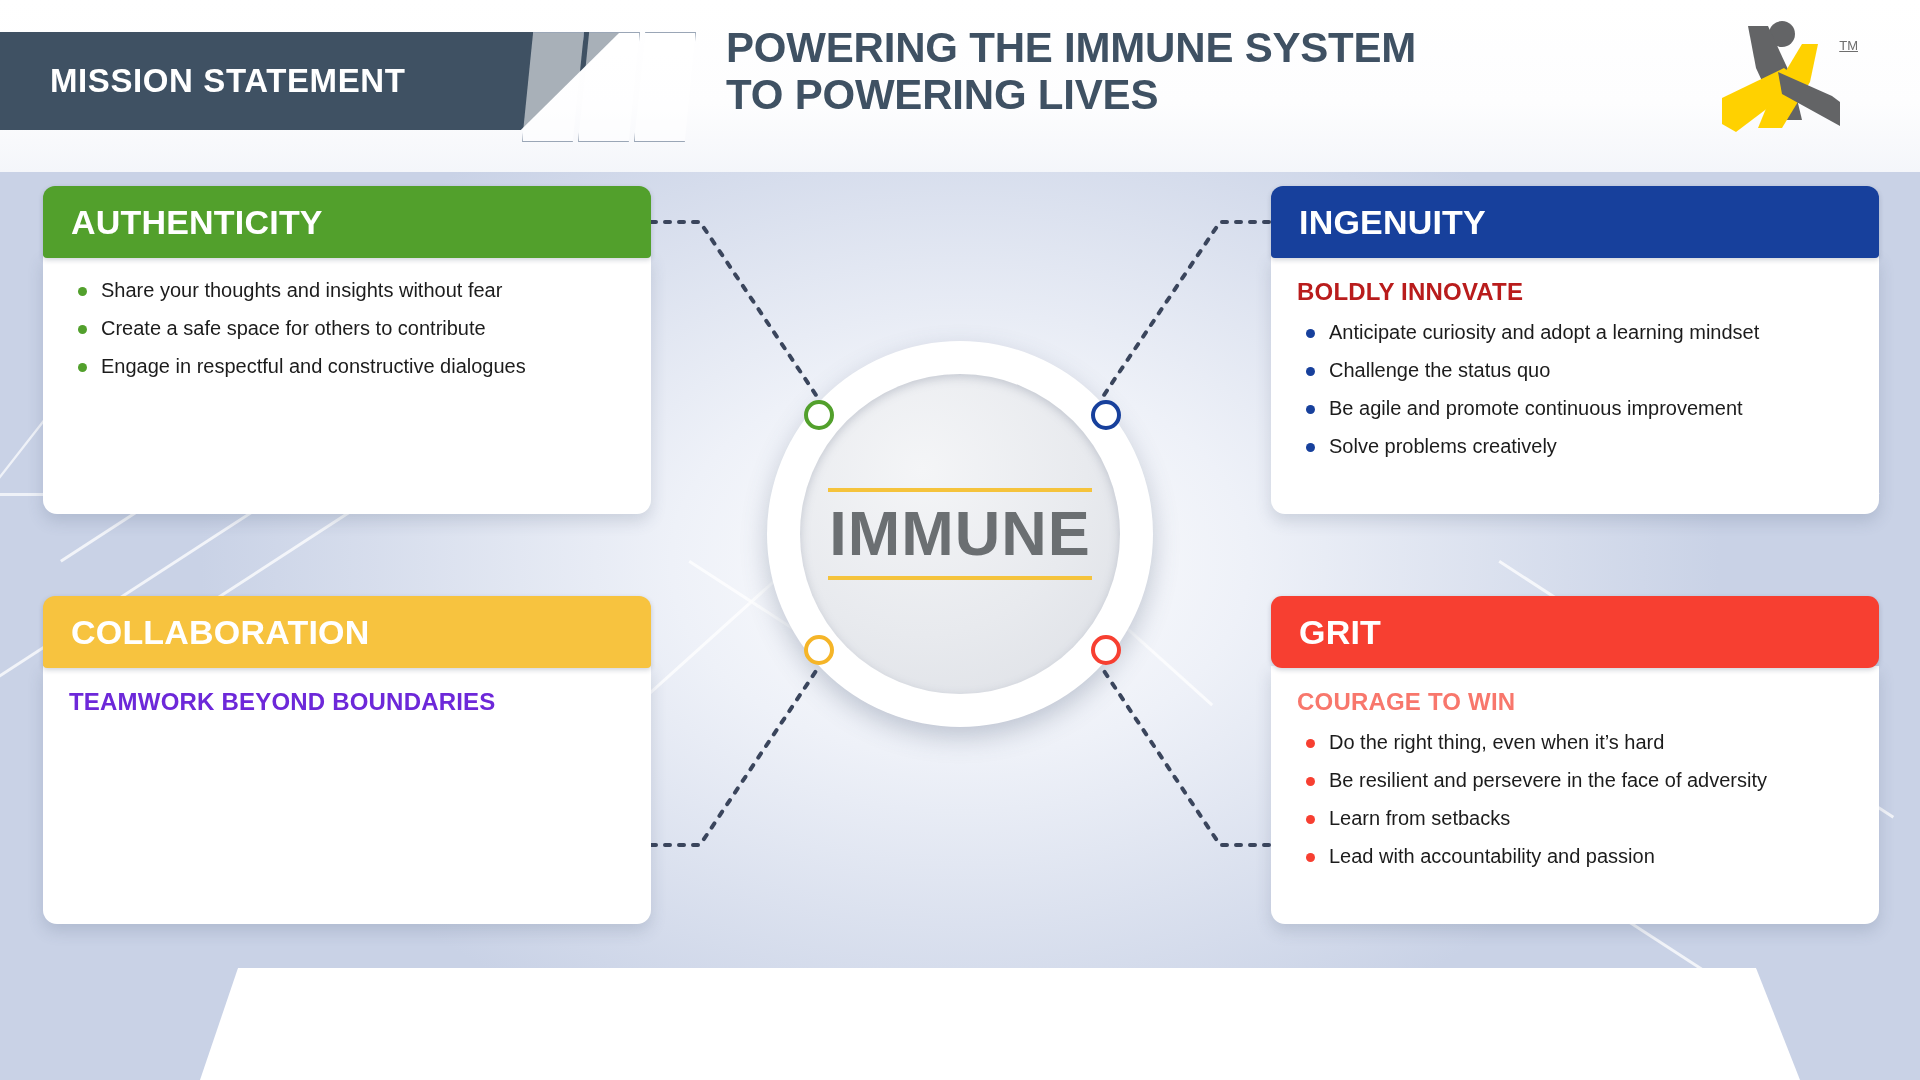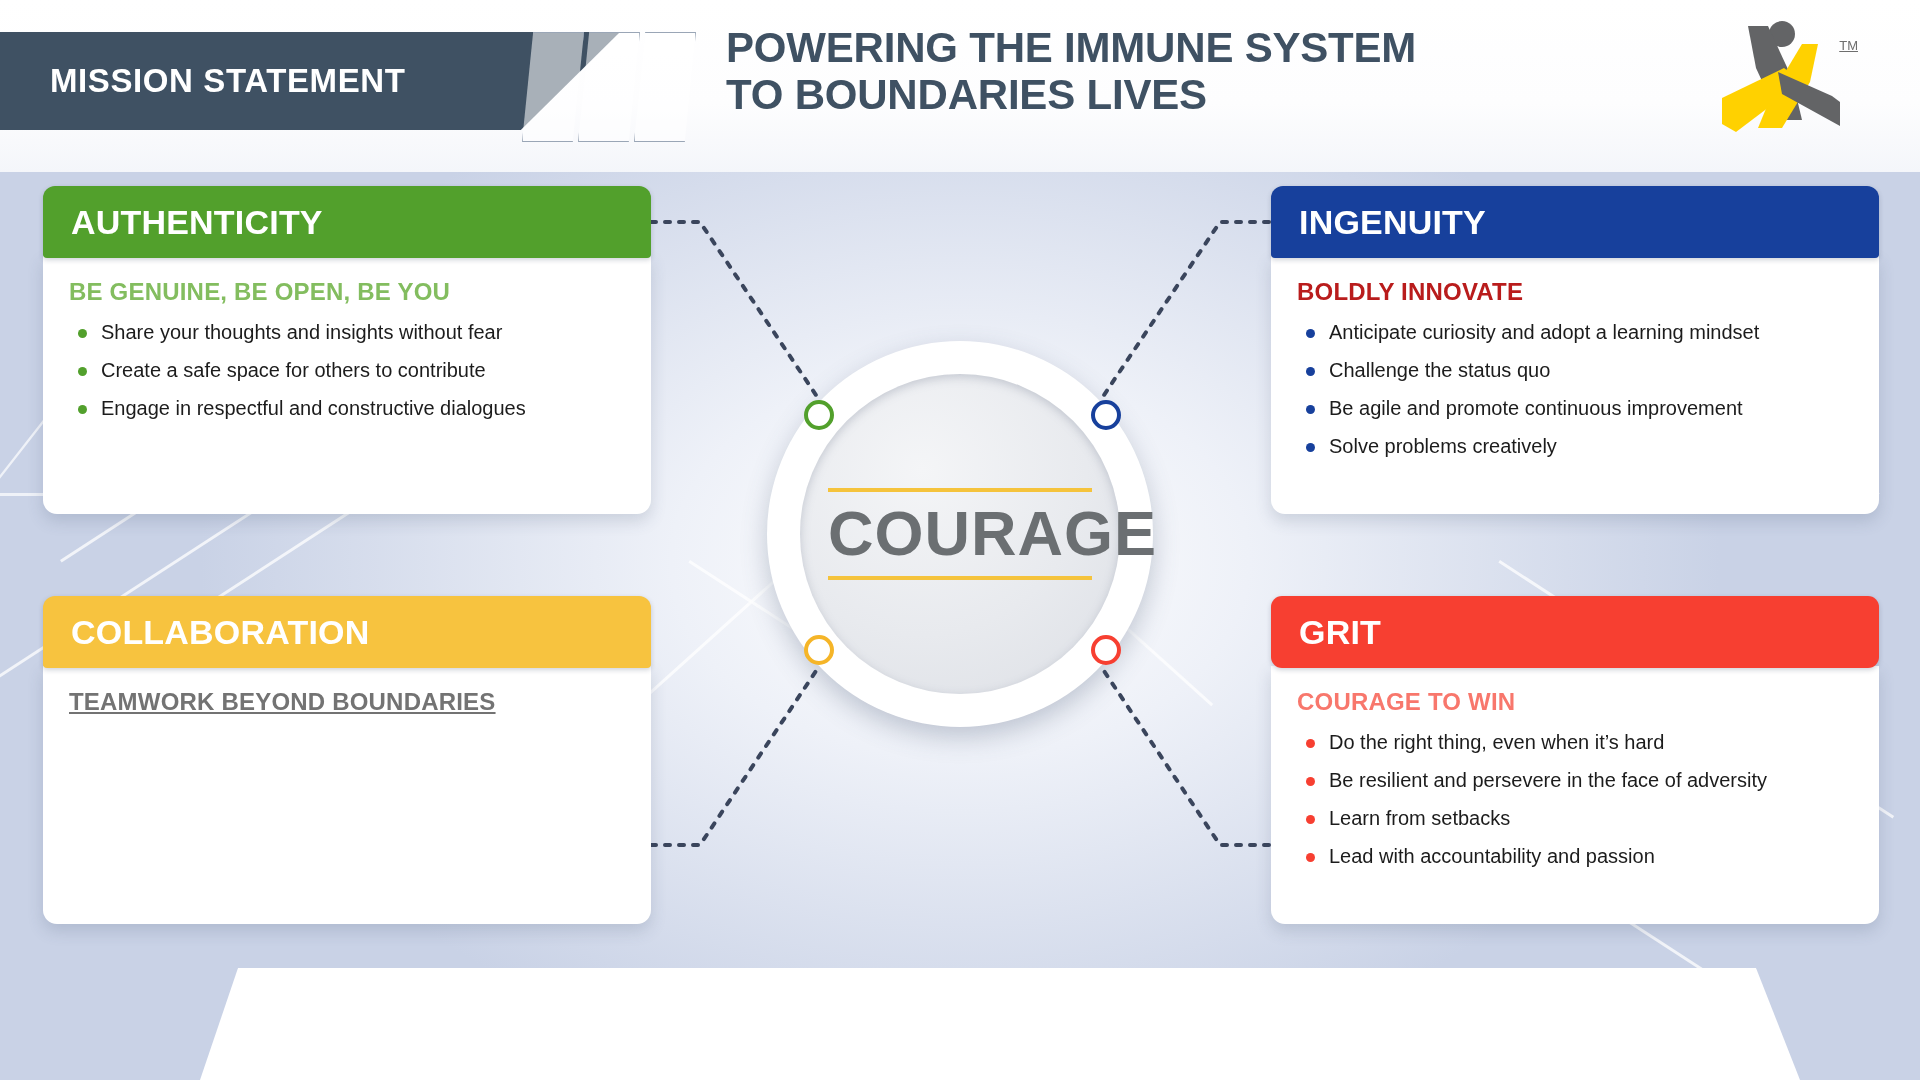--- a/index.html
+++ b/index.html
@@ -157,41 +157,40 @@
   <div id="header">
     <div id="mission-banner">
       <span>MISSION STATEMENT</span>
     </div>
     <div class="chev" id="chev1"></div>
     <div class="chev" id="chev2"></div>
     <div class="chev" id="chev3"></div>
 
     <div id="main-title">
       <div>POWERING THE IMMUNE SYSTEM</div>
-      <div>TO BOUNDARIES LIVES</div>
+      <div>TO POWERING LIVES</div>
     </div>
 
     <div id="logo">
       <svg viewBox="0 0 150 122" width="150" height="122">
         <circle cx="76" cy="18" r="13" fill="#636466"></circle>
         <path d="M42 10 L62 10 L86 62 L96 104 L74 104 L50 52 Z" fill="#636466"></path>
         <path d="M112 28 L96 28 L66 78 L52 112 L76 112 L104 66 Z" fill="#ffd100"></path>
         <path d="M16 108 L16 82 L78 52 L96 66 L30 116 Z" fill="#ffd100"></path>
         <path d="M134 86 L134 110 L76 78 L72 56 L126 80 Z" fill="#636466"></path>
       </svg>
       <span class="tm">TM</span>
     </div>
   </div>
 
   <div class="card" id="card-authenticity">
     <div class="card-head" style="background:#52a02c;">
       <span>AUTHENTICITY</span>
     </div>
     <div class="card-body">
-      <div class="card-sub" style="color:#83bd5f;">BE GENUINE,  BE OPEN, BE YOU</div>
       <ul style="--bul:#52a02c;">
         <li>Share your thoughts and insights without fear</li>
         <li>Create a safe space for others to contribute</li>
         <li>Engage in respectful and constructive dialogues</li>
       </ul>
     </div>
   </div>
 
   <div class="card" id="card-ingenuity">
     <div class="card-head" style="background:#17409c;">
@@ -206,42 +205,42 @@
         <li>Solve problems creatively</li>
       </ul>
     </div>
   </div>
 
   <div class="card" id="card-collaboration">
     <div class="card-head" style="background:#f7c33f;">
       <span>COLLABORATION</span>
     </div>
     <div class="card-body">
-      <div class="card-sub" style="color:#737373;text-decoration:underline;">TEAMWORK  BEYOND BOUNDARIES</div>
+      <div class="card-sub" style="color:#6d28d9;">TEAMWORK  BEYOND BOUNDARIES</div>
     </div>
   </div>
 
   <div class="card" id="card-grit">
     <div class="card-head" style="background:#f73f31;border-radius:11px;">
       <span>GRIT</span>
     </div>
     <div class="card-body">
       <div class="card-sub" style="color:#f8776c;">COURAGE  TO WIN</div>
       <ul style="--bul:#f73f31;">
         <li>Do the right thing, even when it’s hard</li>
         <li>Be resilient and persevere in the face of adversity</li>
         <li>Learn from setbacks</li>
         <li>Lead with accountability and passion</li>
       </ul>
     </div>
   </div>
 
   <div id="virtues">
     <div id="virtues-inner">
-      <div id="virtues-text">COURAGE</div>
+      <div id="virtues-text">IMMUNE</div>
     </div>
   </div>
   <div class="node" id="node-green"></div>
   <div class="node" id="node-blue"></div>
   <div class="node" id="node-yellow"></div>
   <div class="node" id="node-red"></div>
 
   <div id="footer"></div>
   <div id="footer-text">TOGETHER WE SHAPE OUR FUTURE - PATIENTS ARE WAITING</div>
 

